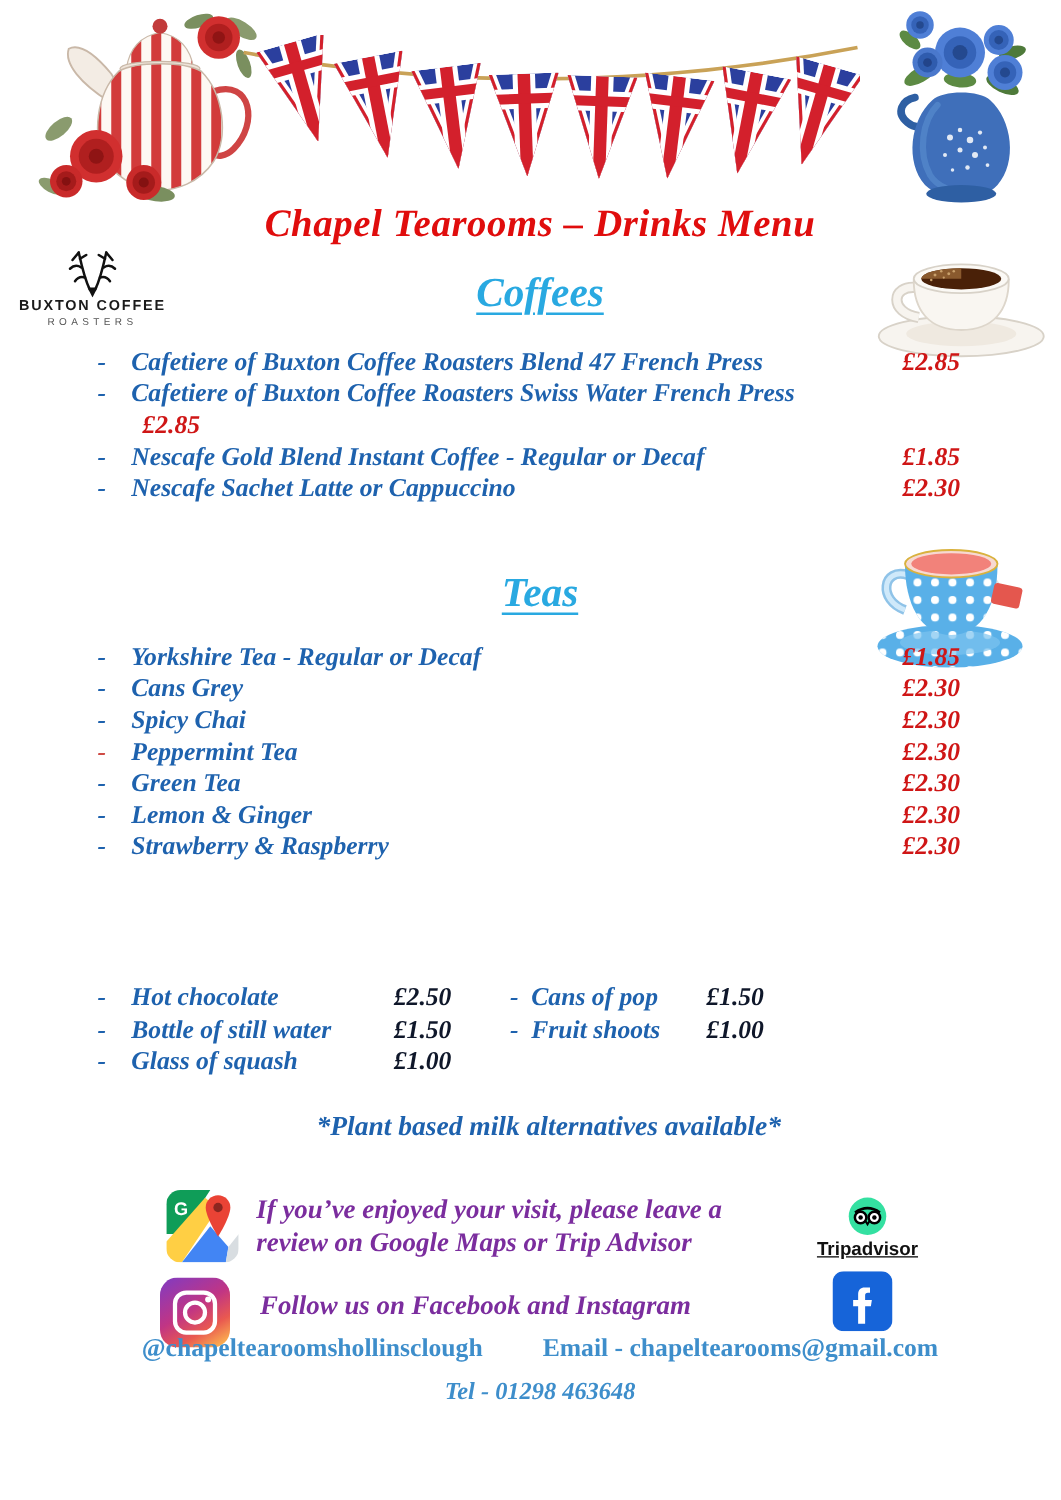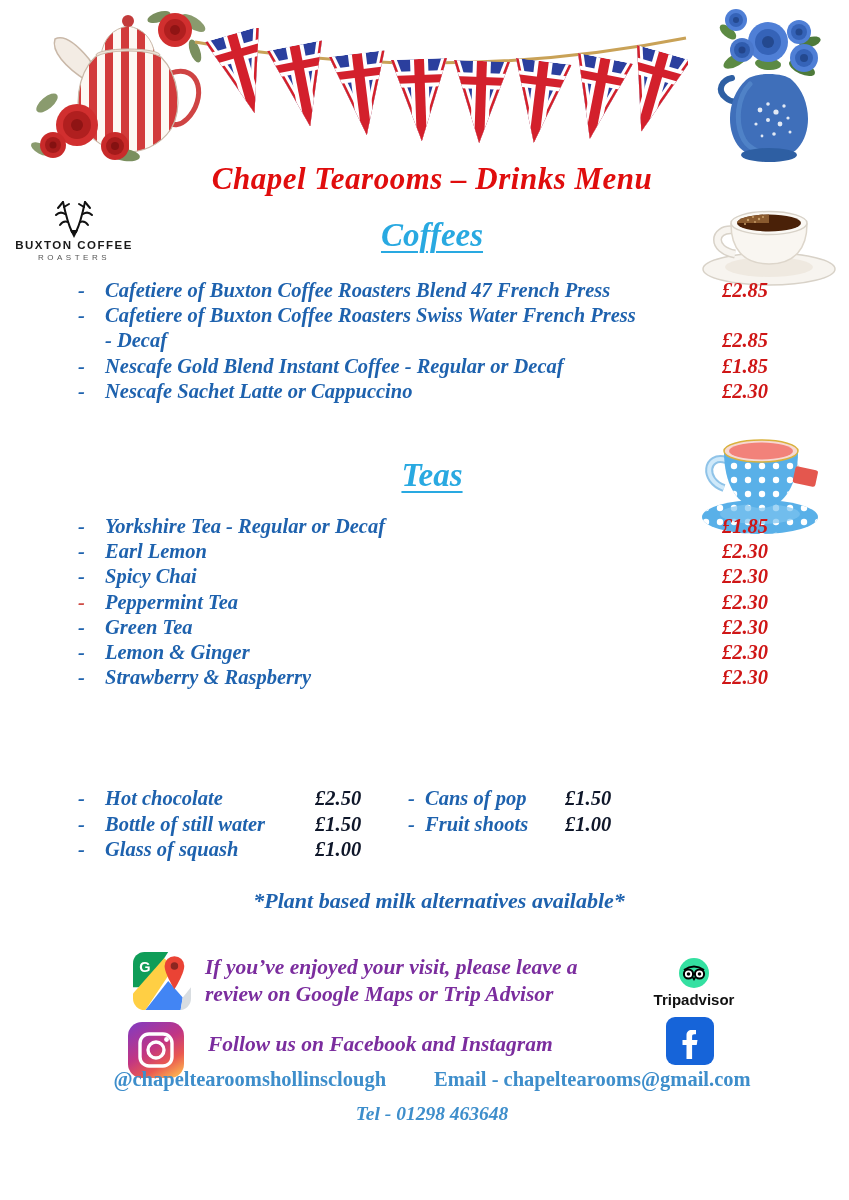--- a/index.html
+++ b/index.html
@@ -38,21 +38,21 @@
   .social-text{left:208px;top:1032px;font-style:italic;font-weight:bold;font-size:21.5px;color:#7b2d9e;}
   .contact-line{top:1068px;left:0;right:0;display:flex;justify-content:center;gap:48px;
                 font-weight:bold;font-size:20.5px;color:#3e8ecb;}
   .tel-line{top:1103px;left:0;right:0;text-align:center;font-style:italic;font-weight:bold;
             font-size:19.5px;color:#3e8ecb;}
   
   .bcr-logo{left:8px;top:192px;width:132px;text-align:center;font-family:"Liberation Sans",sans-serif;}
   .bcr-name{font-size:11.5px;font-weight:bold;letter-spacing:1.5px;color:#1a1a1a;margin-top:1px;}
   .bcr-sub{font-size:8px;letter-spacing:3.5px;color:#555;margin-top:2px;}
   
-  .ta-block{left:646px;top:957px;width:96px;text-align:center;}
+  .ta-block{left:646px;top:957px;width:96px;text-align:center;text-decoration:underline;}
   .ta-label{font-family:"Liberation Sans",sans-serif;font-weight:bold;font-size:15px;color:#111;margin-top:2px;}
   svg{display:block;}
 </style>
 </head>
 <body>
 
 <div class="page">
 
   <div class="abs" style="left:25px;top:3px;">
     <svg width="205" height="162" viewBox="0 0 205 162">
@@ -239,21 +239,20 @@
       <span class="dash">-</span>
       <span class="name">Cafetiere of Buxton Coffee Roasters Blend 47 French Press</span>
       <span class="price">£2.85</span>
     </div>
     <div class="row">
       <span class="dash">-</span>
       <span class="name">Cafetiere of Buxton Coffee Roasters Swiss Water French Press</span>
     </div>
     <div class="row">
       <span class="dash"></span>
-      <span class="name">- Decaf</span>
       <span class="price">£2.85</span>
     </div>
     <div class="row">
       <span class="dash">-</span>
       <span class="name">Nescafe Gold Blend Instant Coffee - Regular or Decaf</span>
       <span class="price">£1.85</span>
     </div>
     <div class="row">
       <span class="dash">-</span>
       <span class="name">Nescafe Sachet Latte or Cappuccino</span>
@@ -285,21 +284,21 @@
   </div>
 
   <div class="abs menu-list tea-list">
     <div class="row">
       <span class="dash">-</span>
       <span class="name">Yorkshire Tea - Regular or Decaf</span>
       <span class="price">£1.85</span>
     </div>
     <div class="row">
       <span class="dash">-</span>
-      <span class="name">Earl Lemon</span>
+      <span class="name">Cans Grey</span>
       <span class="price">£2.30</span>
     </div>
     <div class="row">
       <span class="dash">-</span>
       <span class="name">Spicy Chai</span>
       <span class="price">£2.30</span>
     </div>
     <div class="row">
       <span class="dash dash-red">-</span>
       <span class="name">Peppermint Tea</span>

